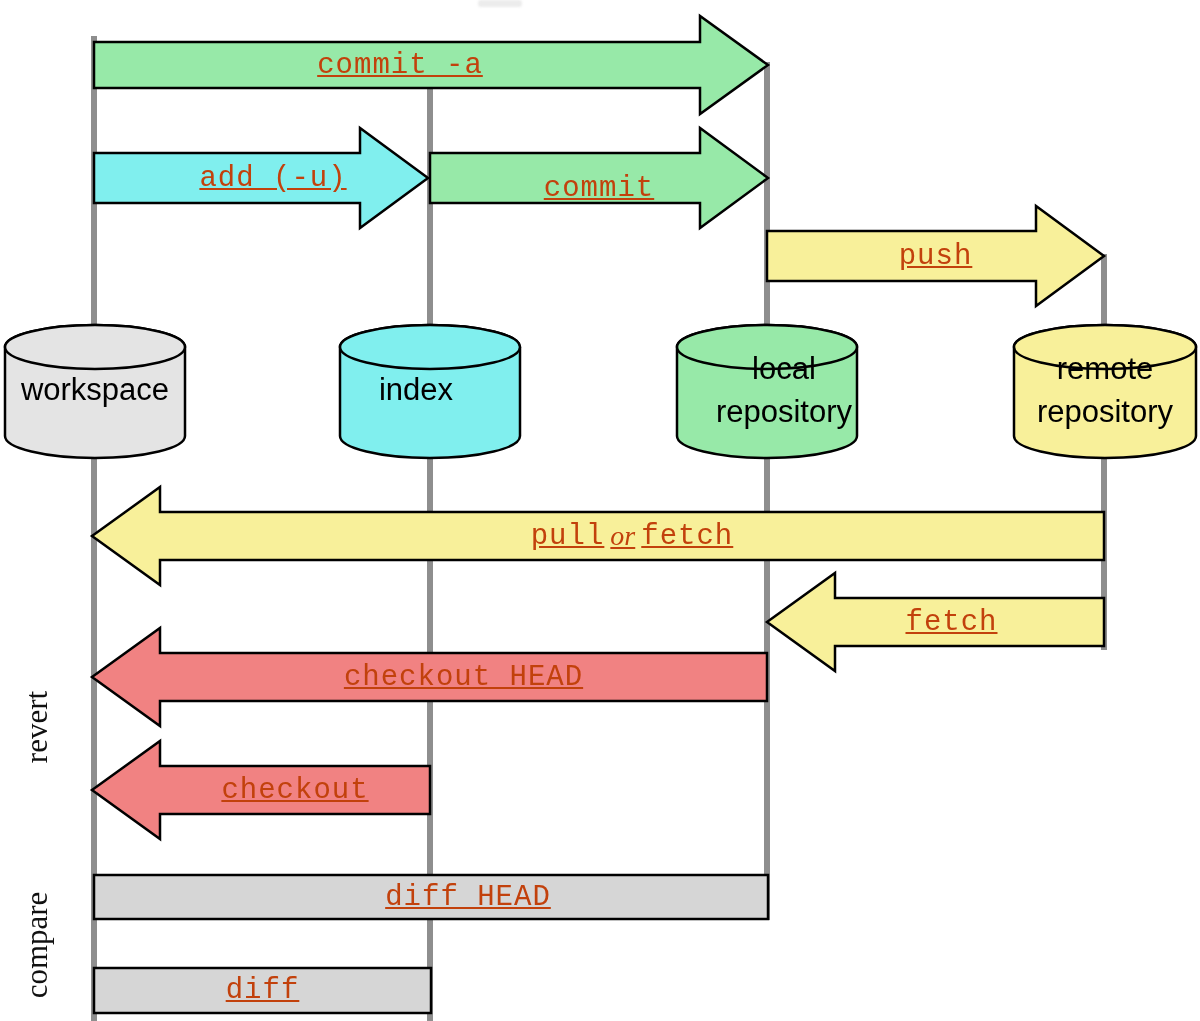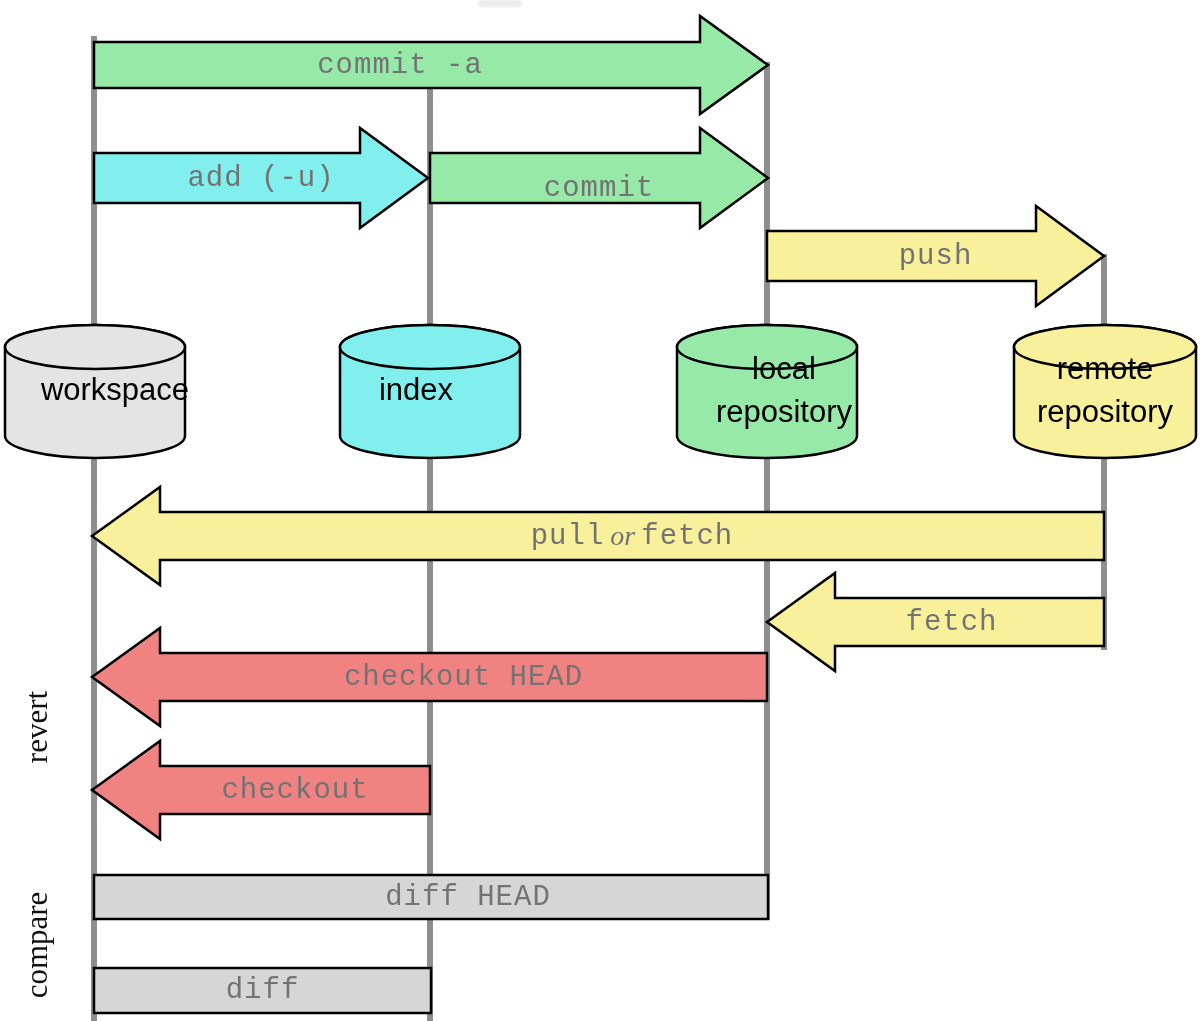--- a/index.html
+++ b/index.html
@@ -4,22 +4,23 @@
 <style>
   html,body{margin:0;padding:0;background:#fff;}
   .canvas{
     position:relative;width:1200px;height:1021px;background:#ffffff;
     overflow:hidden;font-family:"Liberation Sans",sans-serif;
   }
   .layer-svg{position:absolute;left:0;top:0;}
   .alabel{
     position:absolute;display:flex;align-items:center;justify-content:center;
     font-family:"Liberation Mono","DejaVu Sans Mono",monospace;
-    font-size:29px;color:#737373;letter-spacing:1px;white-space:pre;
+    font-size:29px;color:#c2410c;letter-spacing:1px;white-space:pre;
     pointer-events:none;
+    text-decoration:underline;
   }
   .alabel .or{
     font-family:"Liberation Serif",serif;font-style:italic;
     font-size:28px;letter-spacing:0;padding:0 6px;
   }
   .cyl-label{
     position:absolute;display:flex;align-items:center;justify-content:center;
     text-align:center;font-family:"Liberation Sans",sans-serif;
     font-size:31px;color:#000;line-height:1.4;pointer-events:none;
   }
@@ -82,39 +83,39 @@
     <g>
       <path d="M1014,347 A91,22 0 0 1 1196,347 L1196,436 A91,22 0 0 1 1014,436 Z" stroke="#000" stroke-width="2.5" fill="#f8f09a"></path>
       <ellipse cx="1105" cy="347" rx="91" ry="22" stroke="#000" stroke-width="2.5" fill="#f8f09a"></ellipse>
     </g>
   </svg>
 
   <div class="artifact"></div>
 
   <div class="alabel" style="left:94px;top:42px;width:612px;height:46px;">commit -a</div>
 
-  <div class="alabel" style="left:94px;top:153px;width:334px;height:51px;">add (-u)</div>
+  <div class="alabel" style="left:94px;top:153px;width:334px;height:51px;padding-left:12px;">add (-u)</div>
 
   <div class="alabel" style="left:430px;top:163px;width:338px;height:50px;">commit</div>
 
   <div class="alabel" style="left:767px;top:231px;width:337px;height:50px;">push</div>
 
   <div class="alabel" style="left:160px;top:512px;width:944px;height:48px;"><span>pull</span><span class="or">or</span><span>fetch</span></div>
 
   <div class="alabel" style="left:817px;top:598px;width:269px;height:48px;">fetch</div>
 
   <div class="alabel" style="left:160px;top:653px;width:607px;height:48px;">checkout HEAD</div>
 
   <div class="alabel" style="left:160px;top:766px;width:270px;height:48px;">checkout</div>
 
   <div class="alabel" style="left:94px;top:875px;width:748px;height:44px;">diff HEAD</div>
 
   <div class="alabel" style="left:94px;top:968px;width:337px;height:45px;">diff</div>
 
-  <div class="cyl-label" style="left:5px;top:335px;width:180px;height:110px;margin-left:20px;">workspace</div>
+  <div class="cyl-label" style="left:5px;top:335px;width:180px;height:110px;">workspace</div>
 
   <div class="cyl-label" style="left:340px;top:335px;width:152px;height:110px;">index</div>
 
   <div class="cyl-label" style="left:677px;top:335px;width:180px;height:110px;margin-left:17px;">local repository</div>
 
   <div class="cyl-label" style="left:1014px;top:335px;width:182px;height:110px;">remote repository</div>
 
   <div class="vlabel" style="left:37px;top:727px;">revert</div>
 
   <div class="vlabel" style="left:37px;top:945px;">compare</div>

